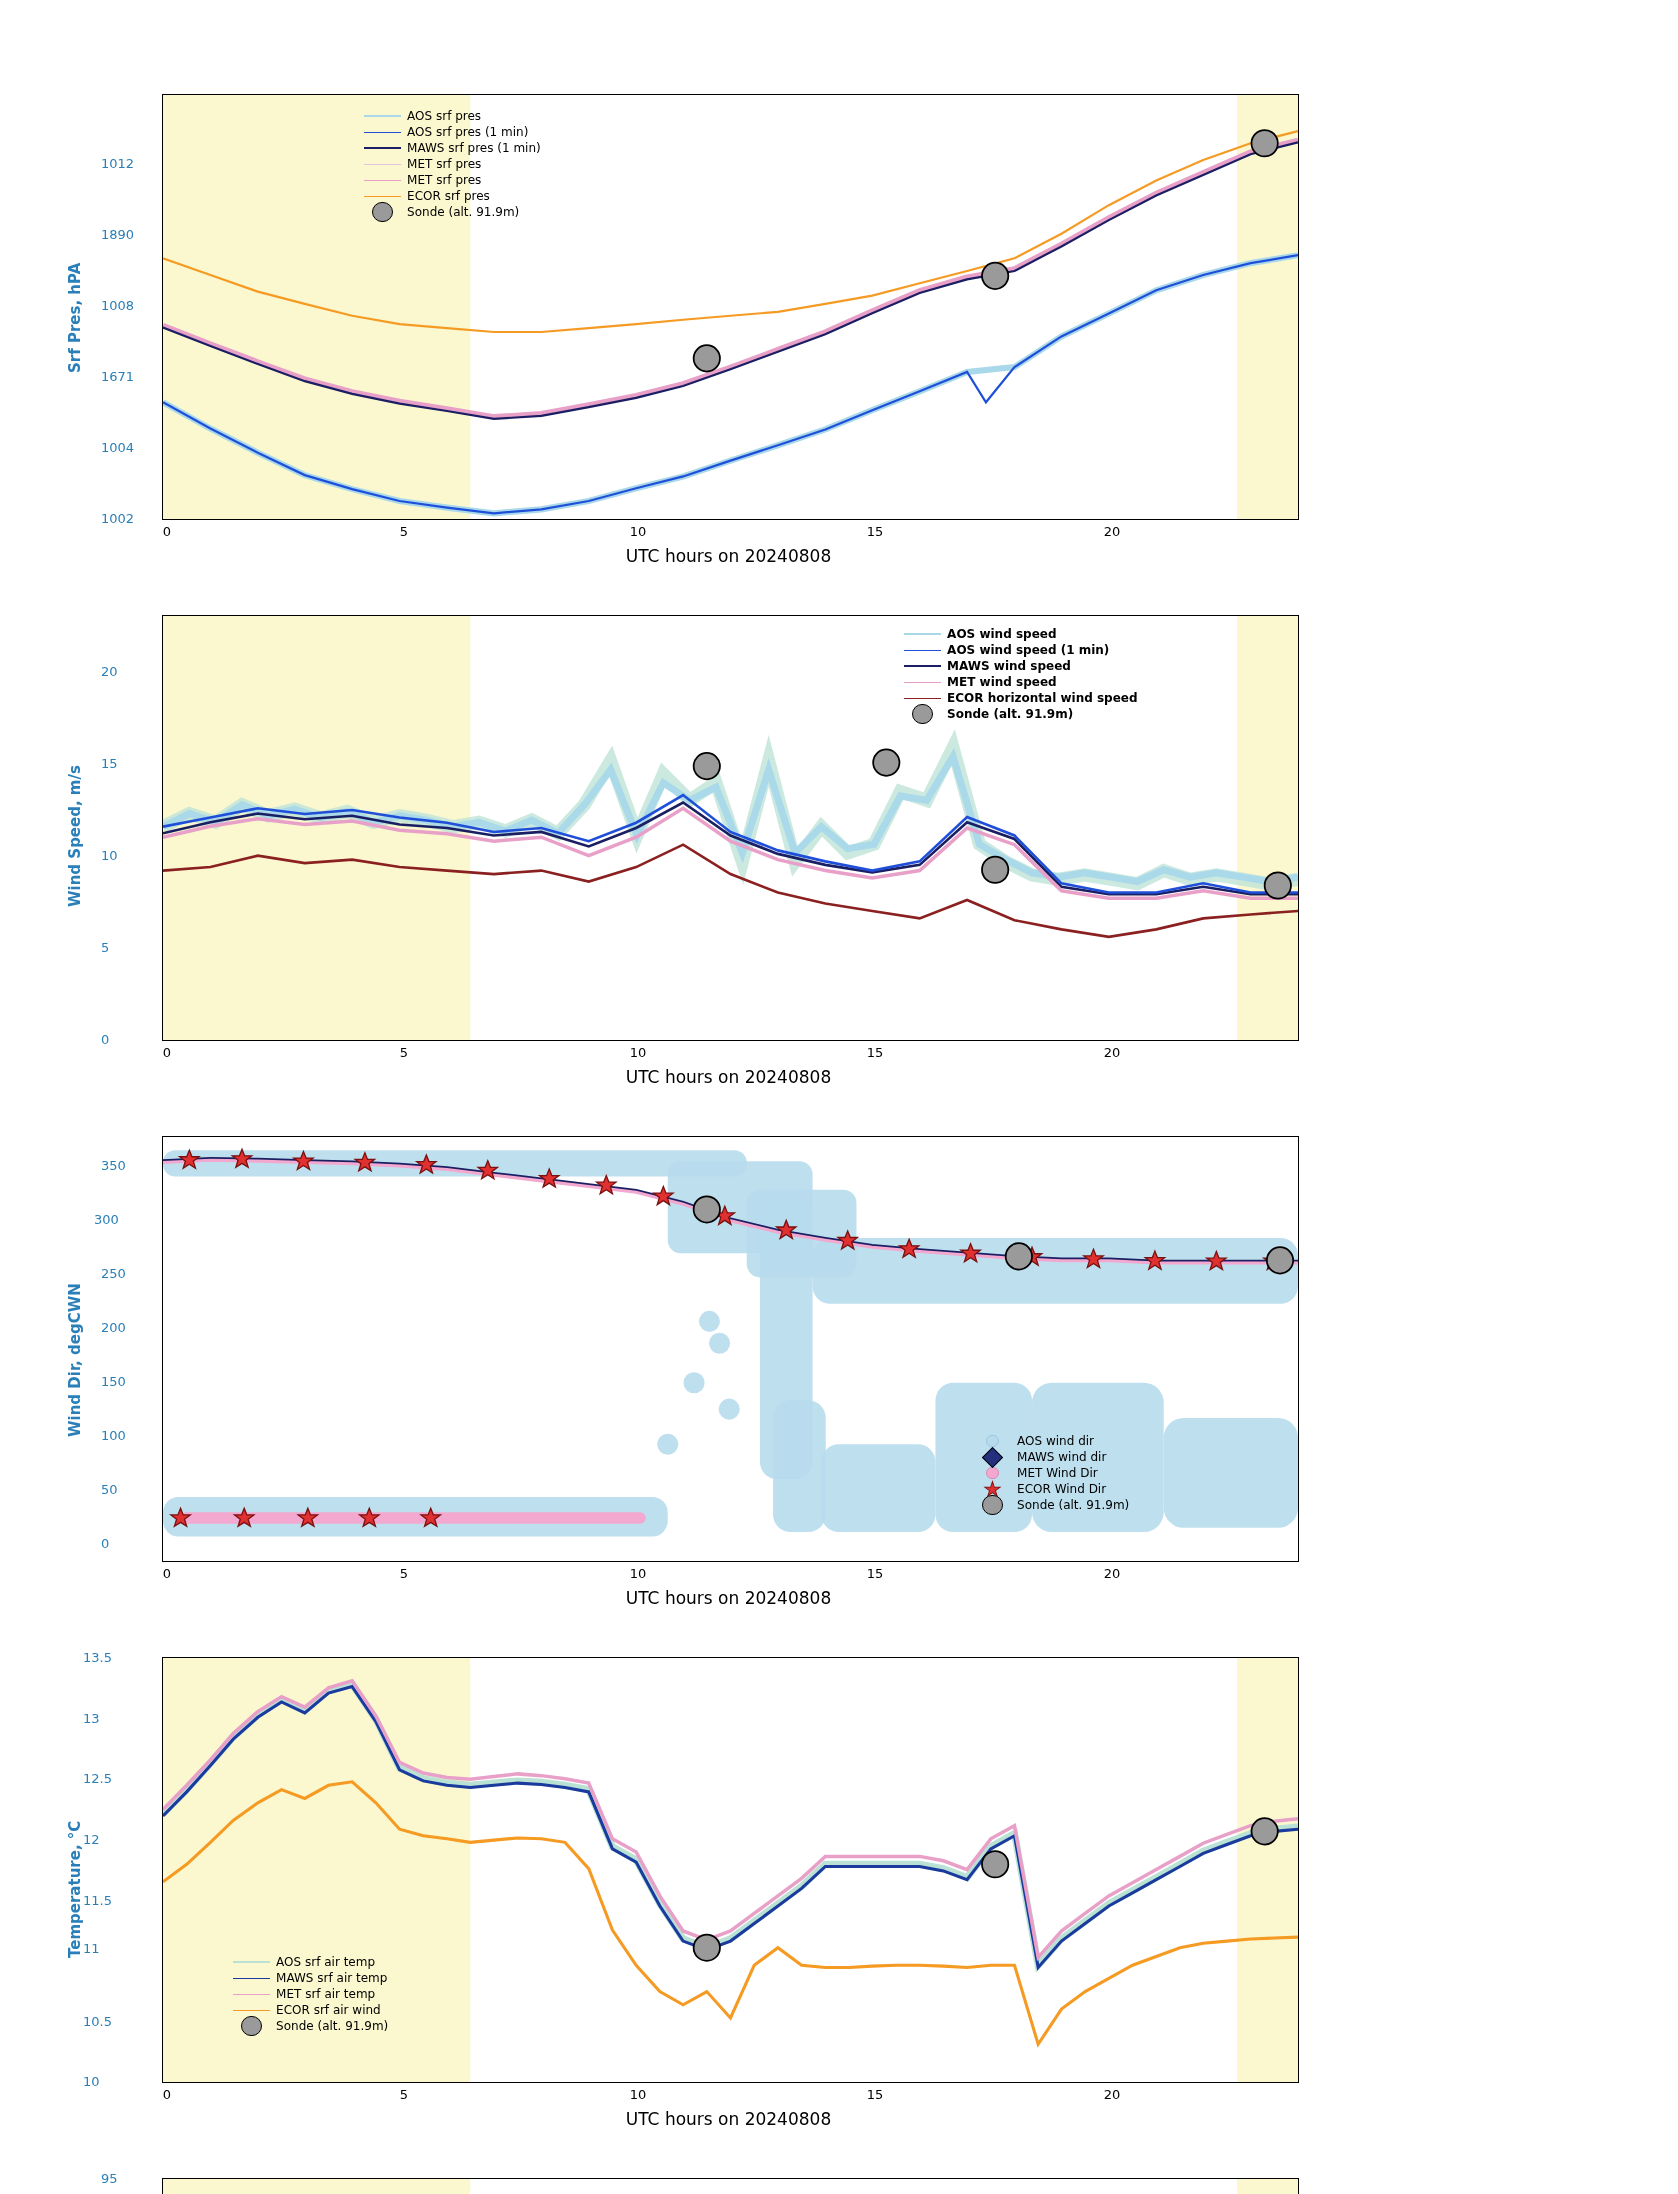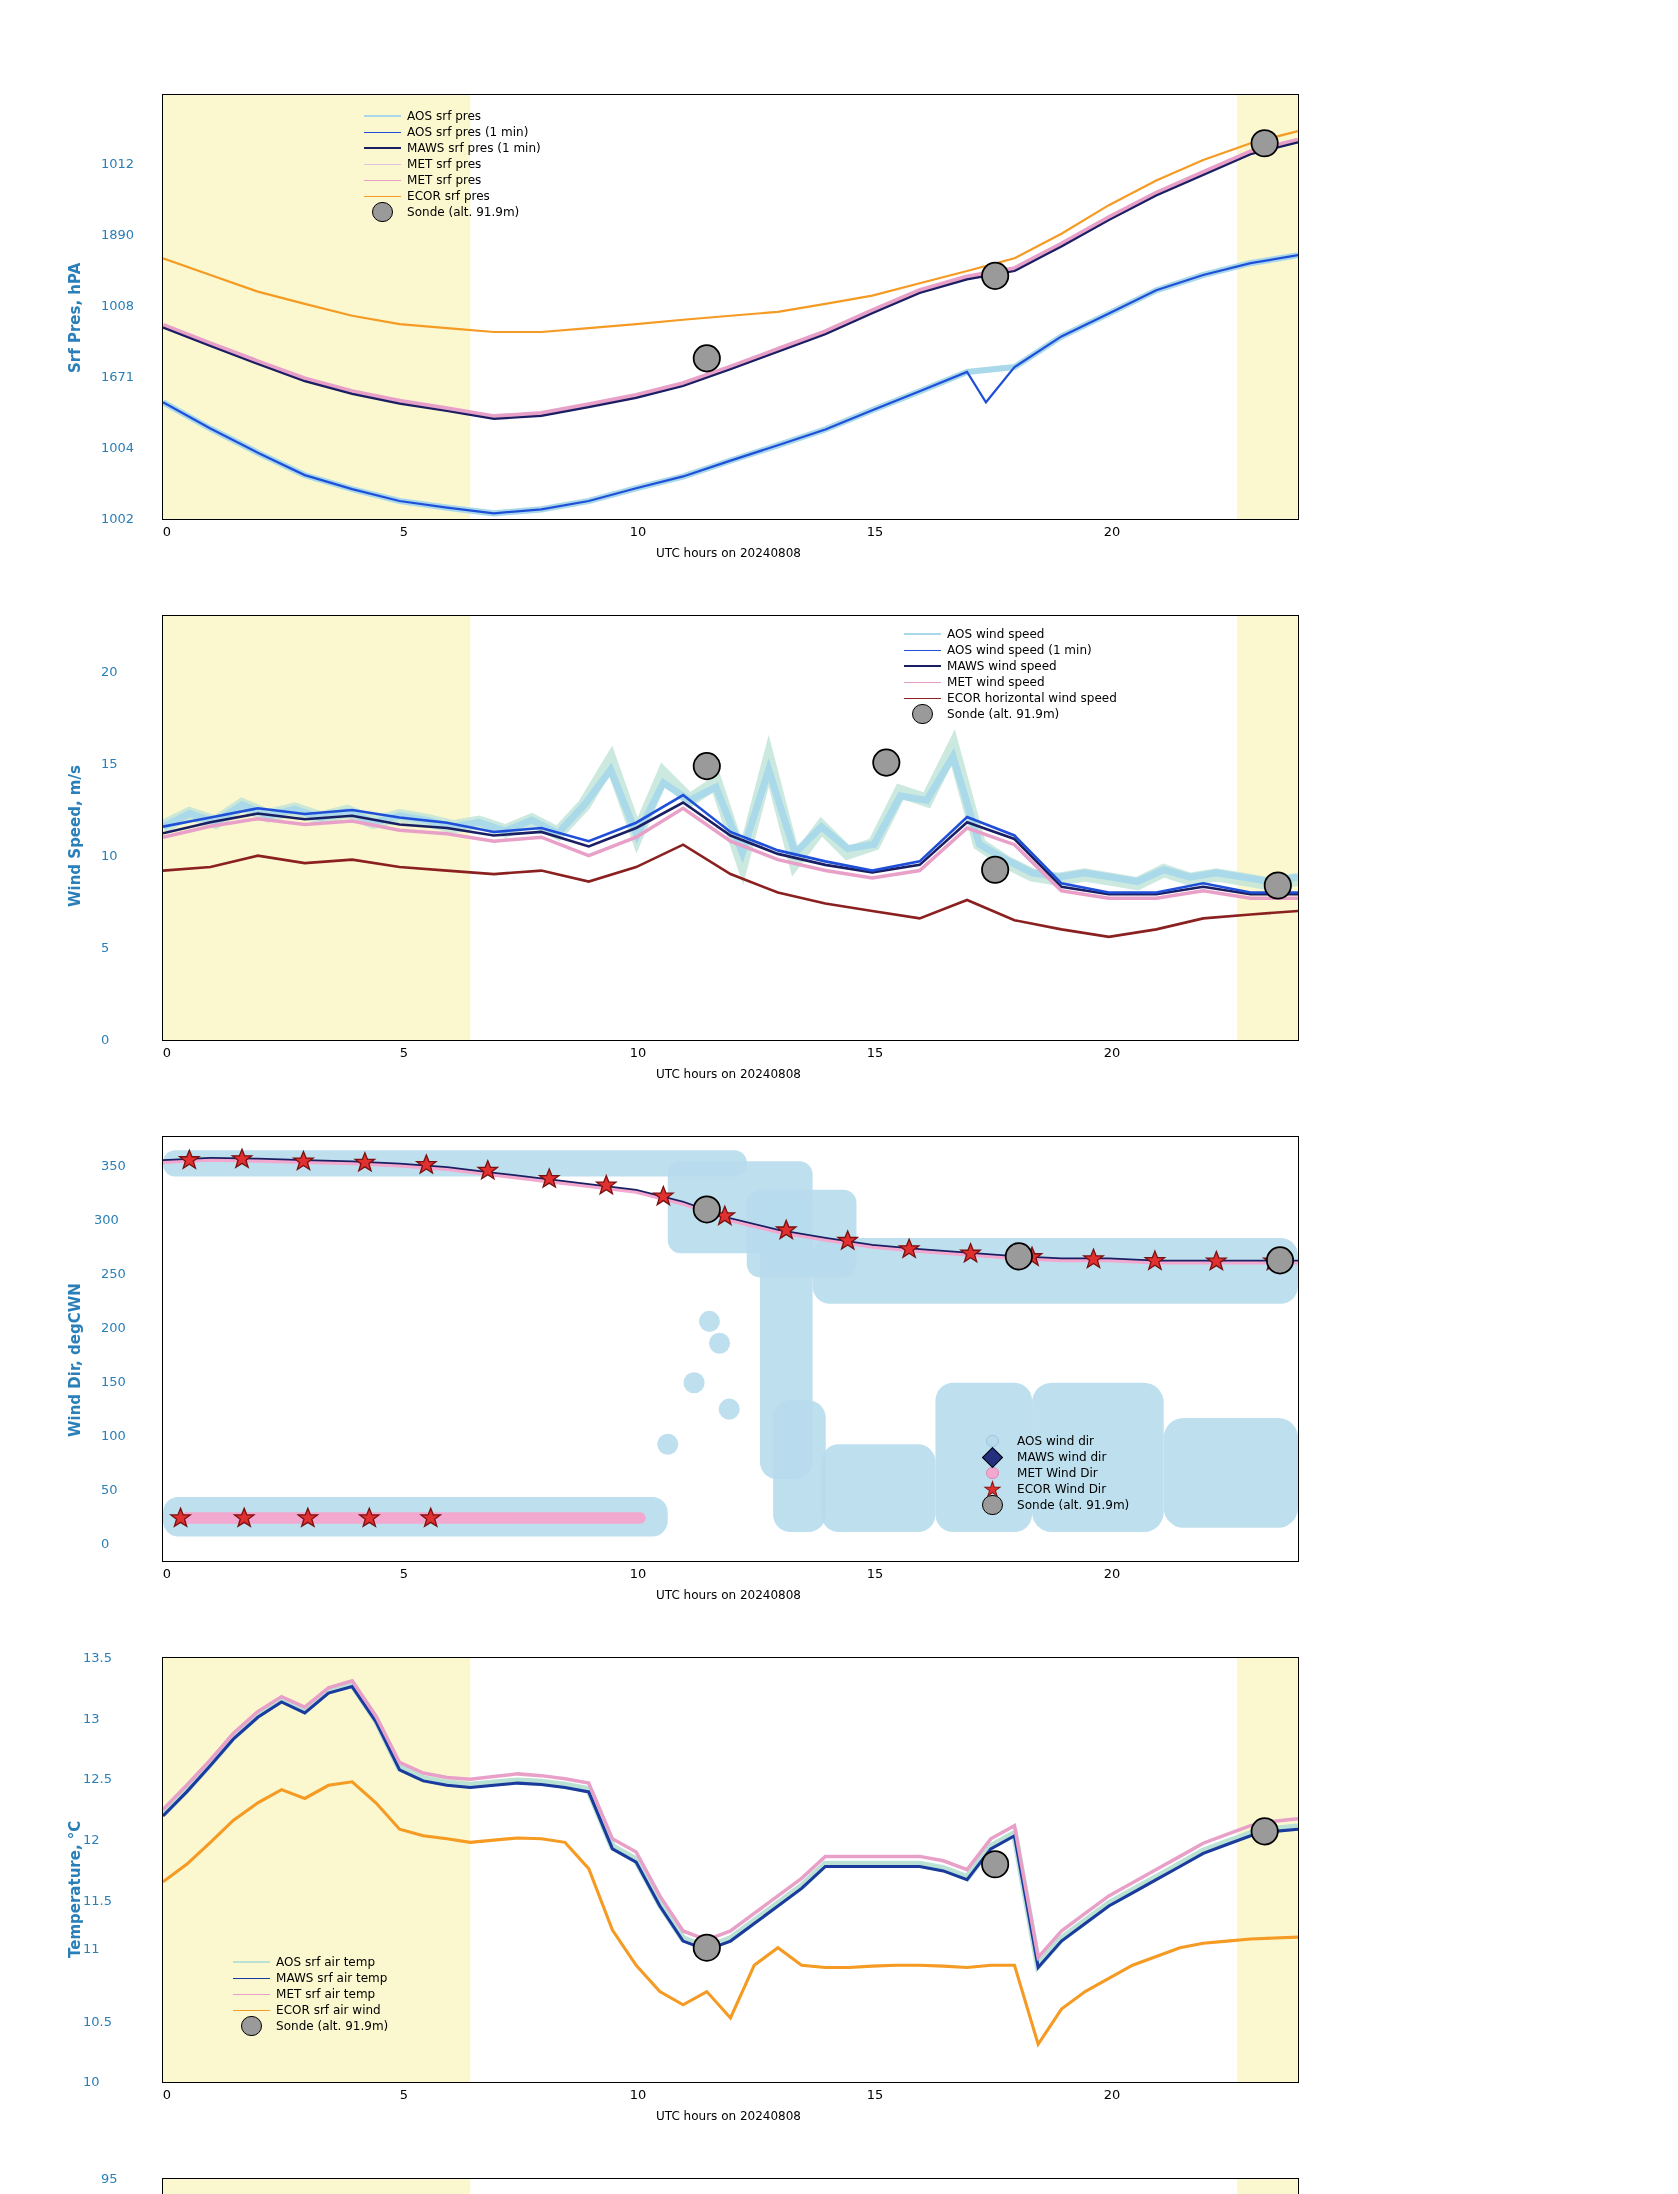--- a/index.html
+++ b/index.html
@@ -2,21 +2,21 @@
 <html style="font-size:7px"><head>
 <meta charset="utf-8">
 <style>
   html,body{margin:0;padding:0;background:#ffffff;}
   body{font-family:"DejaVu Sans", sans-serif;width:1679px;}
   .page{width:1679px;height:3127px;position:relative;background:#fff;}
   .panel{position:relative;width:1679px;height:521px;}
   .axes{position:absolute;border:0.9px solid #000;box-sizing:border-box;background:#fff;}
   .ylabel{position:absolute;color:#2a7fb8;font-size:15px;font-weight:600;
           transform-origin:0 0; white-space:nowrap;}
-  .xlabel{position:absolute;color:#000;font-size:12px;white-space:nowrap;text-align:center;}
+  .xlabel{position:absolute;color:#000;font-size:17px;white-space:nowrap;text-align:center;}
   .tick{position:absolute;font-size:13px;color:#000;white-space:nowrap;}
   .ytick{position:absolute;font-size:13px;color:#2a7fb8;white-space:nowrap;text-align:left;}
   .legend{position:absolute;background:rgba(255,255,255,0.0);font-size:12px;color:#000;}
   .legend .row{display:flex;align-items:center;height:16px;}
   .legend .swatch{width:37px;height:0;border-top-width:1.8px;border-top-style:solid;margin-right:6.1px;}
   .legend .lbl{white-space:nowrap;}
   .legend .mk{width:37px;display:flex;align-items:center;justify-content:center;margin-right:6.1px;}
   .sonde-dot{width:18.4px;height:18.4px;border-radius:50%;background:#9a9a9a;border:1.3px solid #000;display:inline-block;}
   .diamond{width:13px;height:13px;background:#24307e;border:1.3px solid #000;transform:rotate(45deg);display:inline-block;}
   .circle-sm{width:10.5px;height:10.5px;border-radius:50%;background:#b7dbec;border:0.9px solid #9cc7dc;display:inline-block;}
@@ -137,21 +137,21 @@
     <div class="ytick" style="left:101px;top:327px;width:53px;">10</div>
     <div class="ytick" style="left:101px;top:235px;width:53px;">15</div>
     <div class="ytick" style="left:101px;top:143px;width:53px;">20</div>
 
     <div class="tick" style="left:158px;top:524px;width:17.6px;text-align:center;">0</div>
     <div class="tick" style="left:395px;top:524px;width:17.6px;text-align:center;">5</div>
     <div class="tick" style="left:627px;top:524px;width:22px;text-align:center;">10</div>
     <div class="tick" style="left:864px;top:524px;width:22px;text-align:center;">15</div>
     <div class="tick" style="left:1101px;top:524px;width:22px;text-align:center;">20</div>
 
-    <div class="legend" style="left:904px;top:105px;">
+    <div class="legend" style="left:904px;top:105px;font-weight:bold;">
       <div class="row">
           <div class="swatch" style="border-top-color:#a8d8ea;border-top-width:2.6px;"></div>
           <span class="lbl">AOS wind speed</span>
         </div>
       <div class="row">
           <div class="swatch" style="border-top-color:#1f4fd8;"></div>
           <span class="lbl">AOS wind speed (1 min)</span>
         </div>
       <div class="row">
           <div class="swatch" style="border-top-color:#1a1f63;border-top-width:2.6px;"></div>

